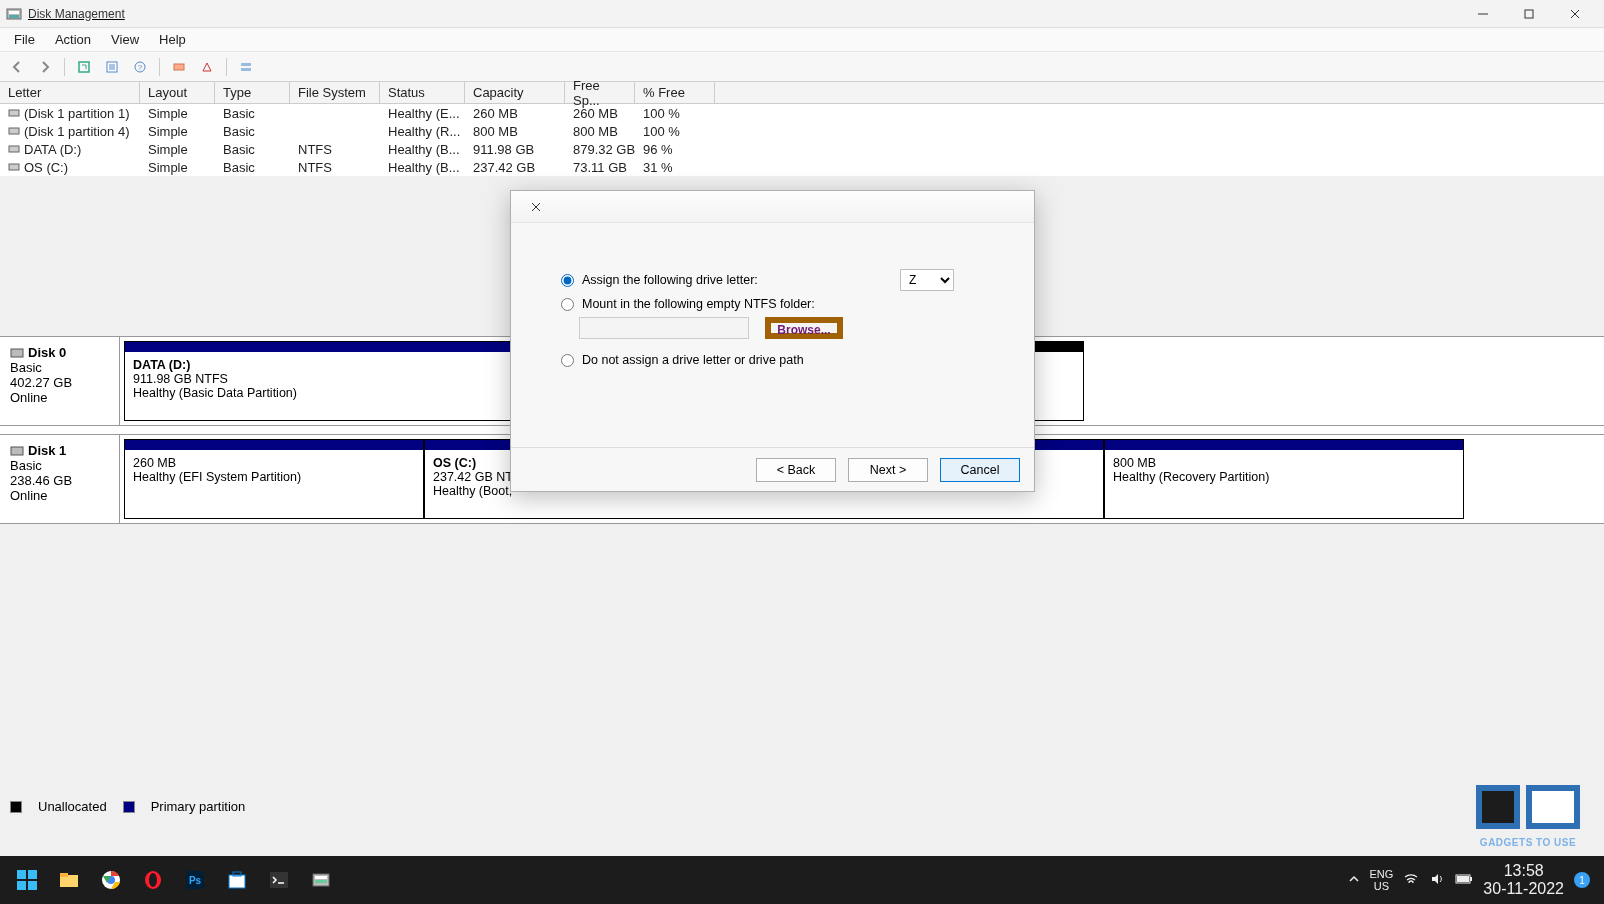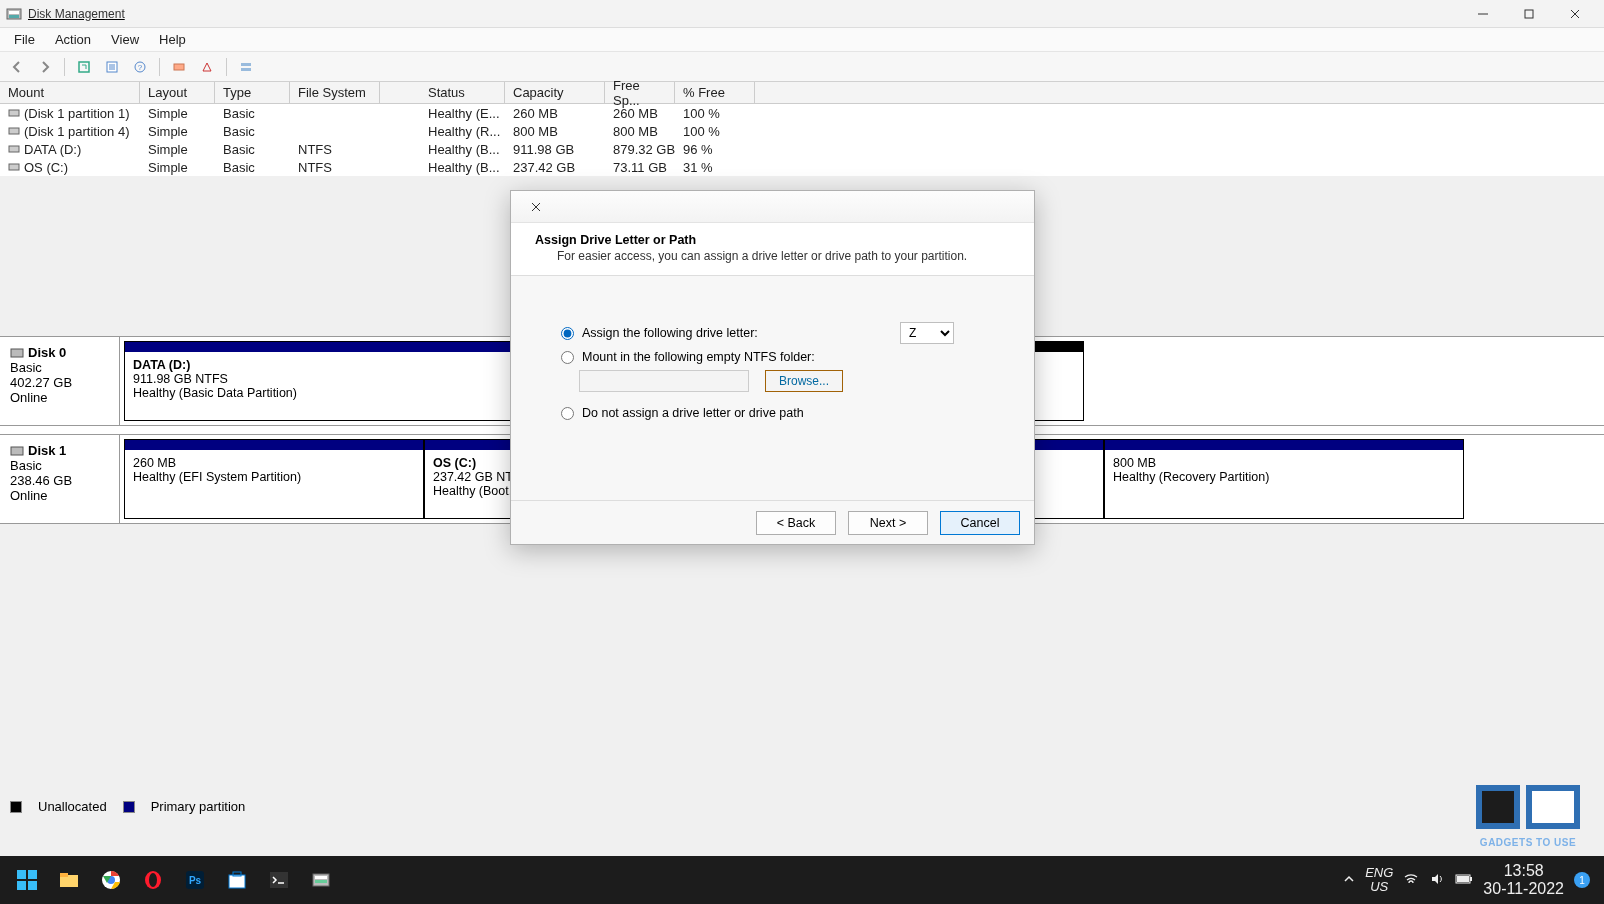--- a/index.html
+++ b/index.html
@@ -27,21 +27,21 @@
 .vol-header .col { border-right: 1px solid #ccc; padding: 2px 8px; display: flex; align-items: center; }
 .vol-list { background: #fff; }
 .vol-row { display: flex; height: 18px; font-size: 13px; color: #222; }
 .vol-row .cell { padding: 0 8px; display: flex; align-items: center; white-space: nowrap; overflow: hidden; }
 .vol-row .icon { width: 12px; height: 12px; margin-right: 4px; flex-shrink: 0; }
 
 .c-vol { width: 140px; }
 .c-lay { width: 75px; }
 .c-typ { width: 75px; }
 .c-fs  { width: 90px; }
-.c-sta { width: 85px; margin-left: 40px; }
+.c-sta { width: 85px; }
 .c-cap { width: 100px; }
 .c-fre { width: 70px; }
 .c-pct { width: 80px; }
 
 
 .disk-area { background: #fff; margin-top: 160px; padding: 0; }
 .disk-row { display: flex; border-top: 1px solid #999; border-bottom: 1px solid #999; height: 90px; }
 .disk-label { width: 120px; padding: 8px 10px; font-size: 13px; border-right: 1px solid #999; }
 .disk-label .name { font-weight: bold; }
 .disk-parts { flex: 1; display: flex; padding: 4px; gap: 0; }
@@ -61,30 +61,30 @@
 .dialog .dlg-title .t { flex: 1; }
 .dialog .dlg-title .close { width: 30px; height: 24px; display: flex; align-items: center; justify-content: center; }
 .dialog .dlg-head { padding: 10px 24px 12px 24px; border-bottom: 1px solid #ddd; background: #fff; }
 .dialog .dlg-head .h1 { font-weight: bold; font-size: 12.5px; }
 .dialog .dlg-head .h2 { font-size: 12px; padding-left: 22px; color: #333; margin-top: 2px; }
 .dialog .dlg-body { background: #f7f7f7; padding: 50px 50px 70px 50px; font-size: 12.5px; }
 .dialog .opt-row { display: flex; align-items: center; gap: 8px; margin-bottom: 10px; }
 .dialog .opt-row input[type=radio] { accent-color: #0067c0; }
 .dialog .combo { width: 54px; height: 22px; border: 1px solid #bfbfbf; background: #fff; font-size: 12px; padding: 1px 4px; position: absolute; right: 80px; }
 .dialog .textin { width: 170px; height: 22px; border: 1px solid #ccc; background: #f4f4f4; margin-left: 18px; }
-.dialog .browse { width: 78px; height: 22px; border: 1px solid #a16207; background: #f4f4f4; color: #0369a1; font-size: 12px; margin-left: 8px; }
+.dialog .browse { width: 78px; height: 22px; border: 6px solid #a16207; background: #f4f4f4; color: #701a75; font-size: 12px; margin-left: 8px; font-weight: bold; }
 .dialog .dlg-foot { height: 44px; display: flex; align-items: center; justify-content: flex-end; gap: 12px; padding: 0 14px; background: #f7f7f7; border-top: 1px solid #ddd; }
 .dialog .btn { width: 80px; height: 24px; border: 1px solid #adadad; background: #fdfdfd; font-size: 12.5px; }
 .dialog .btn.primary { border: 1px solid #0078d4; background: #e5f1fb; }
 
 
 .taskbar { position: absolute; bottom: 0; left: 0; right: 0; height: 48px; background: #1c1c1c; display: flex; align-items: center; padding: 0 6px; }
 .taskbar .tb-icon { width: 42px; height: 42px; display: flex; align-items: center; justify-content: center; color: #eee; font-size: 18px; }
 .taskbar .tray { margin-left: auto; display: flex; align-items: center; gap: 10px; color: #eee; font-size: 12px; padding-right: 8px; }
-.taskbar .tray .lang { text-align: center; line-height: 1.1; font-size: 13px; font-style: italic; }
+.taskbar .tray .lang { text-align: center; line-height: 1.1; font-size: 11px; }
 .taskbar .tray .clock { text-align: center; line-height: 1.1; font-size: 16px; }
 .taskbar .dot { width: 16px; height: 16px; border-radius: 50%; background: #3aa0f3; display: flex; align-items: center; justify-content: center; font-size: 10px; color: #fff; }
 
 
 .watermark { position: absolute; right: 16px; bottom: 56px; color: #7eb2e8; font-weight: bold; font-size: 10px; text-align: center; letter-spacing: .5px; }
 .watermark svg { display: block; }
 </style>
 </head>
 <body>
 
@@ -170,21 +170,21 @@
   <div class="tb-sep"></div>
   <div class="tb-btn">
       <svg width="14" height="14" viewBox="0 0 14 14">
         <rect x="2" y="3" width="10" height="3" fill="#9bd"></rect>
         <rect x="2" y="8" width="10" height="3" fill="#9bd"></rect>
       </svg>
     </div>
 </div>
 
 <div class="vol-header">
-  <div class="col c-vol">Mount</div>
+  <div class="col c-vol">Letter</div>
   <div class="col c-lay">Layout</div>
   <div class="col c-typ">Type</div>
   <div class="col c-fs">File System</div>
   <div class="col c-sta">Status</div>
   <div class="col c-cap">Capacity</div>
   <div class="col c-fre">Free Sp...</div>
   <div class="col c-pct">% Free</div>
 </div>
 <div class="vol-list" id="vol-list">
     <div class="vol-row">
@@ -327,24 +327,20 @@
 </div>
 
 <div class="dialog">
   <div class="dlg-title">
     <div class="close">
       <svg width="12" height="12" viewBox="0 0 12 12">
           <line x1="2" y1="2" x2="10" y2="10" stroke="#333"></line>
           <line x1="10" y1="2" x2="2" y2="10" stroke="#333"></line>
         </svg>
     </div>
-  </div>
-  <div class="dlg-head">
-    <div class="h1">Assign Drive Letter or Path</div>
-    <div class="h2">For easier access, you can assign a drive letter or drive path to your partition.</div>
   </div>
   <div class="dlg-body" style="position:relative">
     <div class="opt-row">
       <input type="radio" checked="" style="">
       <span>Assign the following drive letter:</span>
       <select class="combo">
         <option>Z</option>
       </select>
     </div>
     <div class="opt-row">

